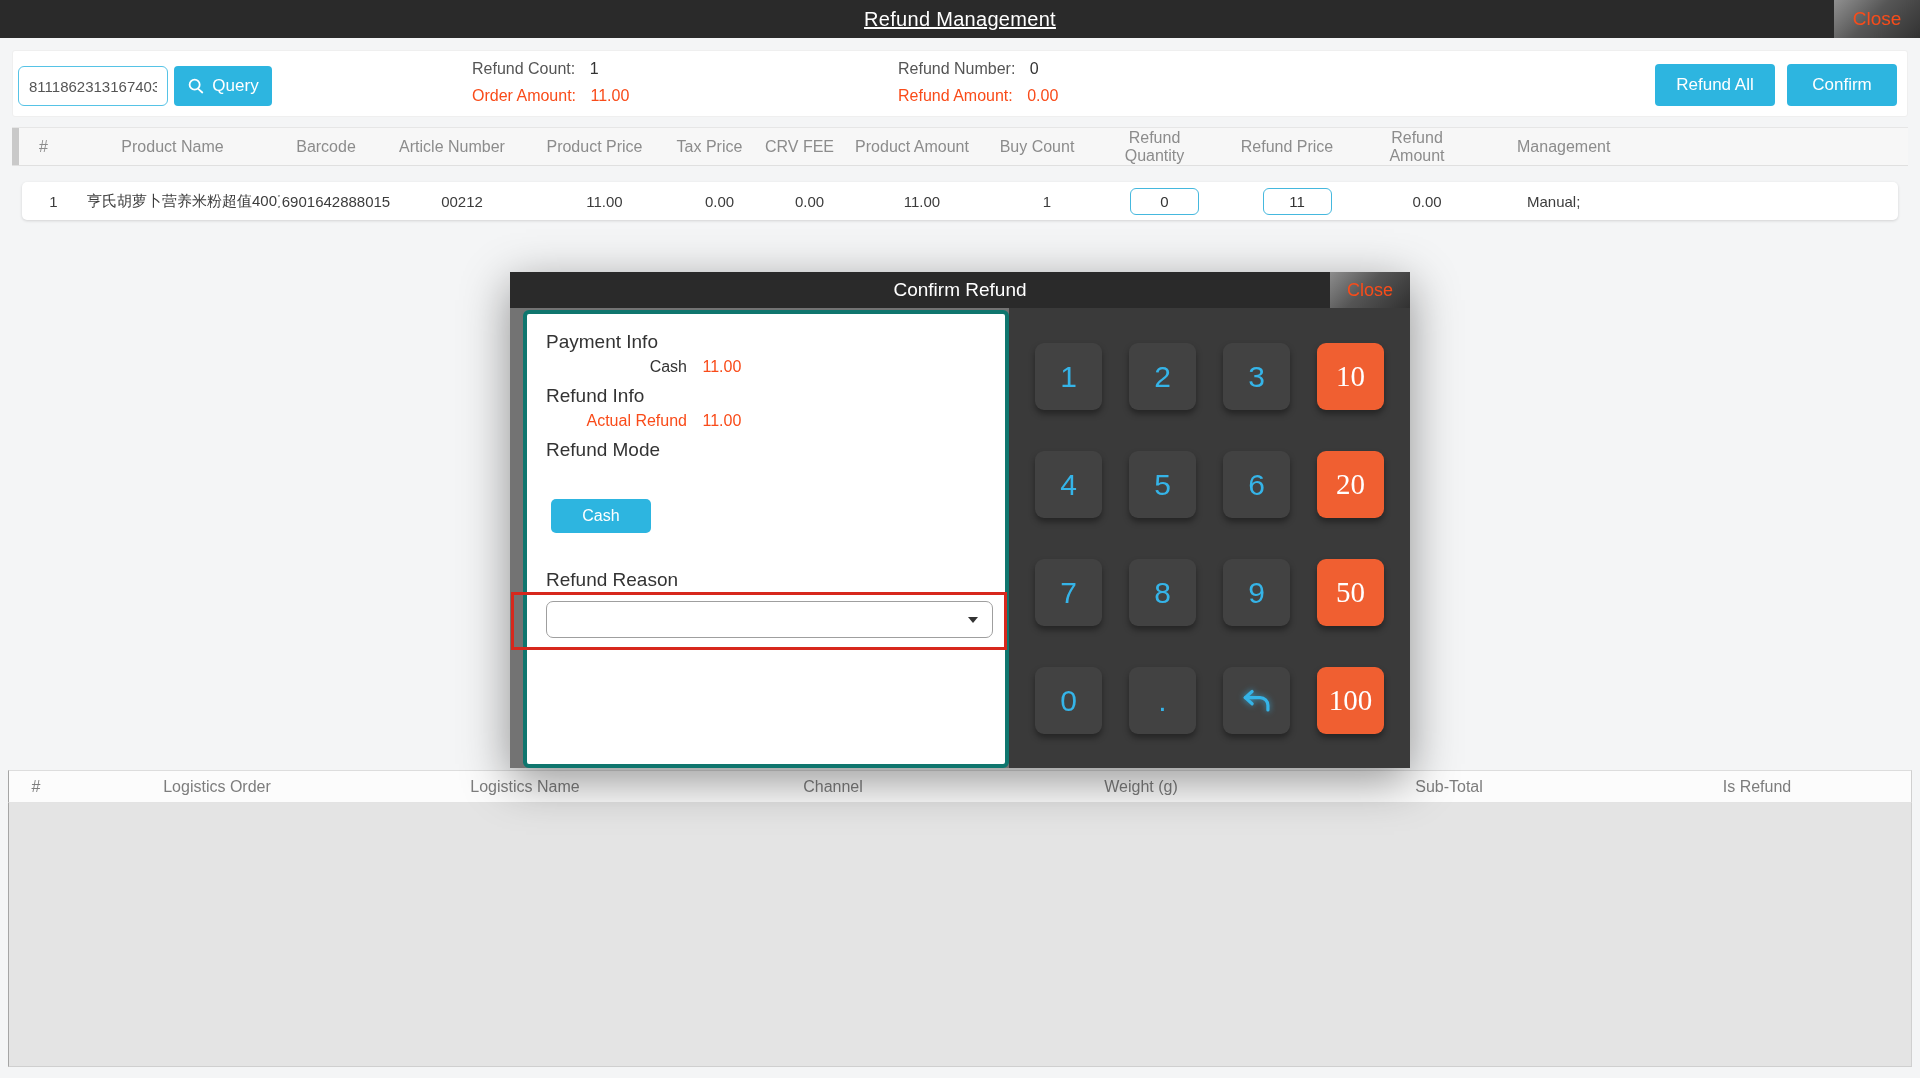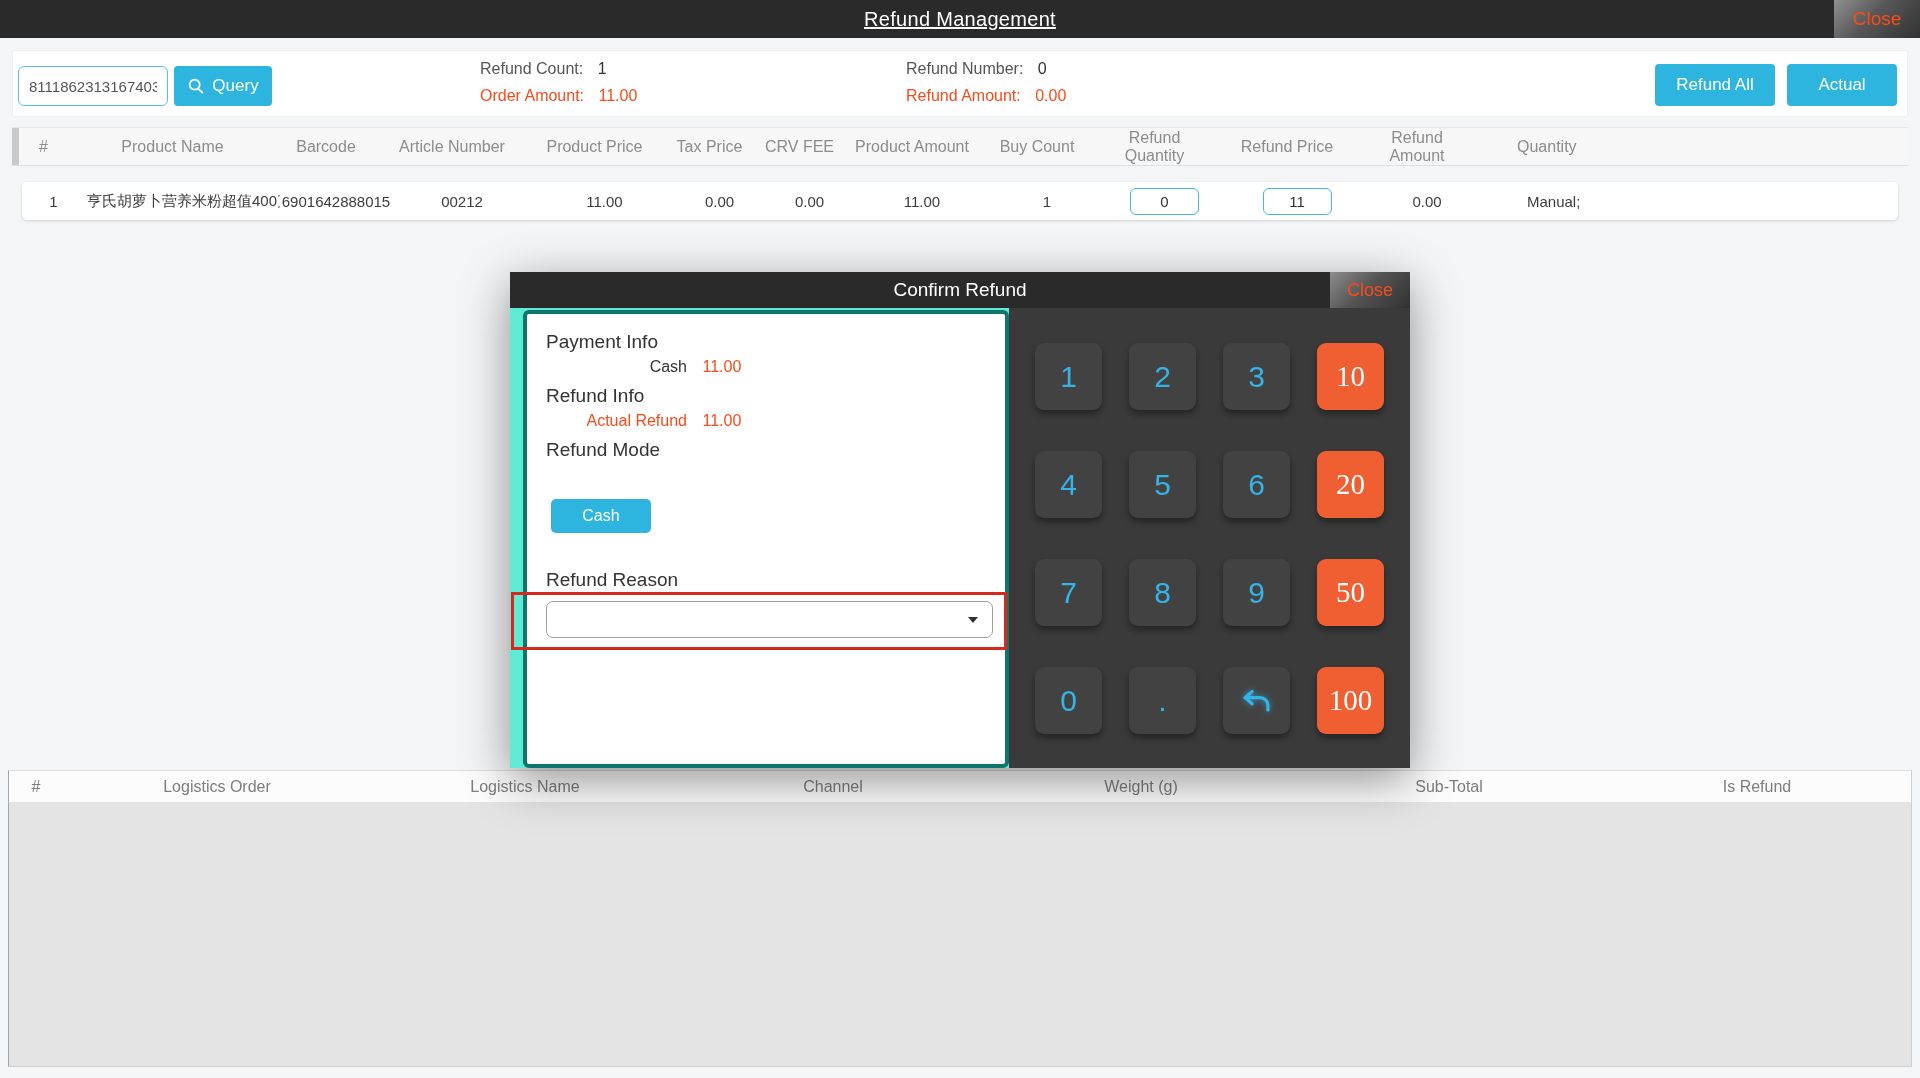--- a/index.html
+++ b/index.html
@@ -43,21 +43,21 @@
     font-size:15px; color:#555; background:#fff;
   }
   .btn-cyan {
     background:#2db5e0; color:#fff; border-radius:4px;
     display:flex; align-items:center; justify-content:center; gap:7px;
   }
   .query-btn { position:absolute; left:161px; top:15px; width:98px; height:40px; font-size:17px; }
   .refund-all-btn { position:absolute; left:1642px; top:13px; width:120px; height:42px; font-size:17px; }
   .confirm-btn { position:absolute; left:1774px; top:13px; width:110px; height:42px; font-size:17px; }
   .stat { position:absolute; font-size:16px; white-space:nowrap; }
-  .stat .lbl { color:#555;margin-left:8px; }
+  .stat .lbl { color:#555; }
   .stat .val { color:#333; margin-left:10px; }
   .stat.orange .lbl, .stat.orange .val { color:#f94b19; }
   .stat-1 { left:459px; top:9px; }
   .stat-2 { left:459px; top:36px; }
   .stat-3 { left:885px; top:9px; }
   .stat-4 { left:885px; top:36px; }
 
   
   .cols {
     display:grid; height:100%;
@@ -93,21 +93,21 @@
   .ltable-header .hcell { font-size:16px; color:#7d7d7d; }
   .ltable-body {
     position:absolute; left:8px; top:803px; width:1904px; height:264px;
     background:#e4e4e4; border-left:1px solid #a5a5a5; border-right:1px solid #d0d0d0;
     border-bottom:1px solid #cfcfcf;
   }
 
   
   .dialog {
     position:absolute; left:510px; top:272px; width:900px; height:496px;
-    background:#5eead4; box-shadow:0 12px 45px rgba(0,0,0,.42); z-index:10;
+    background:#737373; box-shadow:0 12px 45px rgba(0,0,0,.42); z-index:10;
   }
   .dialog-titlebar { position:absolute; left:0; top:0; width:900px; height:36px; background:#2a2a2a; }
   .dialog-title {
     position:absolute; left:0; right:0; top:0; height:36px; line-height:36px;
     text-align:center; color:#fff; font-size:19px;
   }
   .dlg-close {
     position:absolute; right:0; top:0; width:80px; height:36px;
     background:linear-gradient(135deg,#8d8d8d 0%,#555 45%,#313131 100%);
     color:#f84c1a; font-size:18px;
@@ -202,39 +202,39 @@
   <div class="stat stat-3">
     <span class="lbl">Refund Number:</span>
     <span class="val">0</span>
   </div>
   <div class="stat stat-4 orange">
     <span class="lbl">Refund Amount:</span>
     <span class="val">0.00</span>
   </div>
 
   <button class="btn-cyan refund-all-btn">Refund All</button>
-  <button class="btn-cyan confirm-btn">Actual</button>
+  <button class="btn-cyan confirm-btn">Confirm</button>
 </section>
 
 <div class="ptable-header">
   <div class="grip"></div>
   <div class="cols">
     <div class="hcell">#</div>
     <div class="hcell">Product Name</div>
     <div class="hcell">Barcode</div>
     <div class="hcell">Article Number</div>
     <div class="hcell">Product Price</div>
     <div class="hcell">Tax Price</div>
     <div class="hcell">CRV FEE</div>
     <div class="hcell">Product Amount</div>
     <div class="hcell">Buy Count</div>
     <div class="hcell">Refund Quantity</div>
     <div class="hcell">Refund Price</div>
     <div class="hcell">Refund Amount</div>
-    <div class="hcell left">Quantity</div>
+    <div class="hcell left">Management</div>
   </div>
 </div>
 
 <div class="ptable-row">
   <div class="cols">
     <div class="ccell">1</div>
     <div class="ccell name">亨氏胡萝卜营养米粉超值400克</div>
     <div class="ccell">6901642888015</div>
     <div class="ccell">00212</div>
     <div class="ccell">11.00</div>

